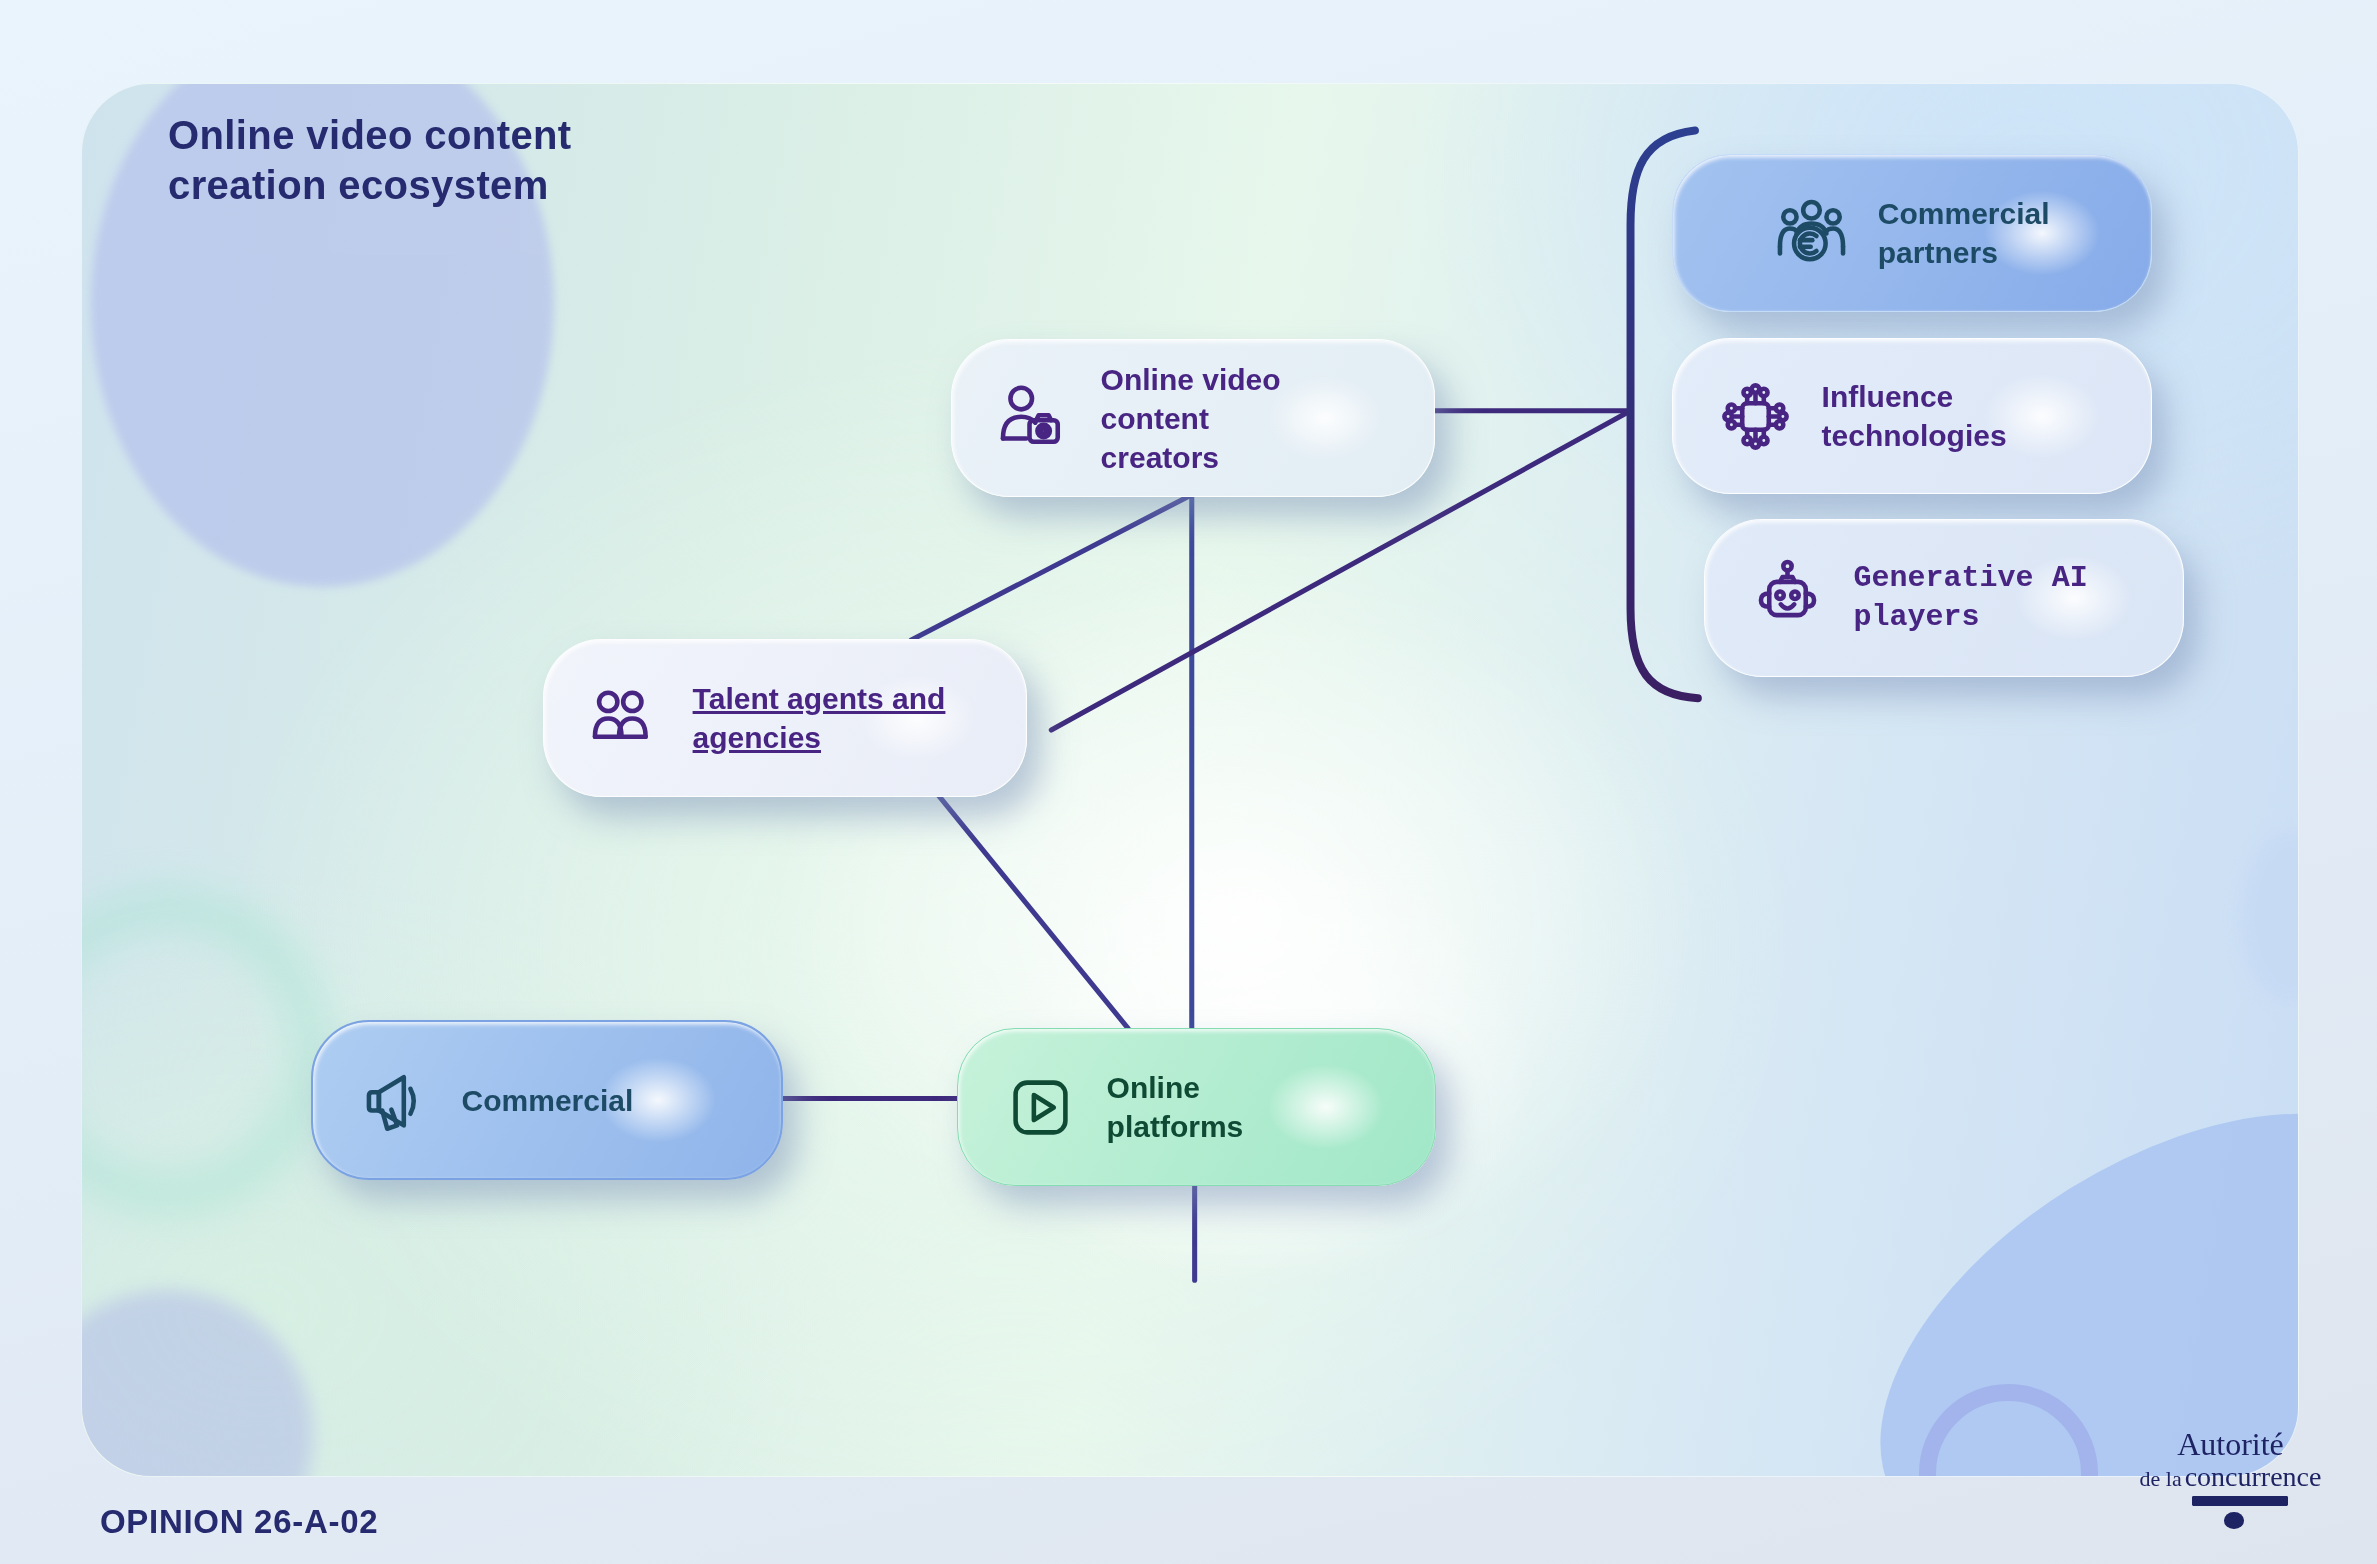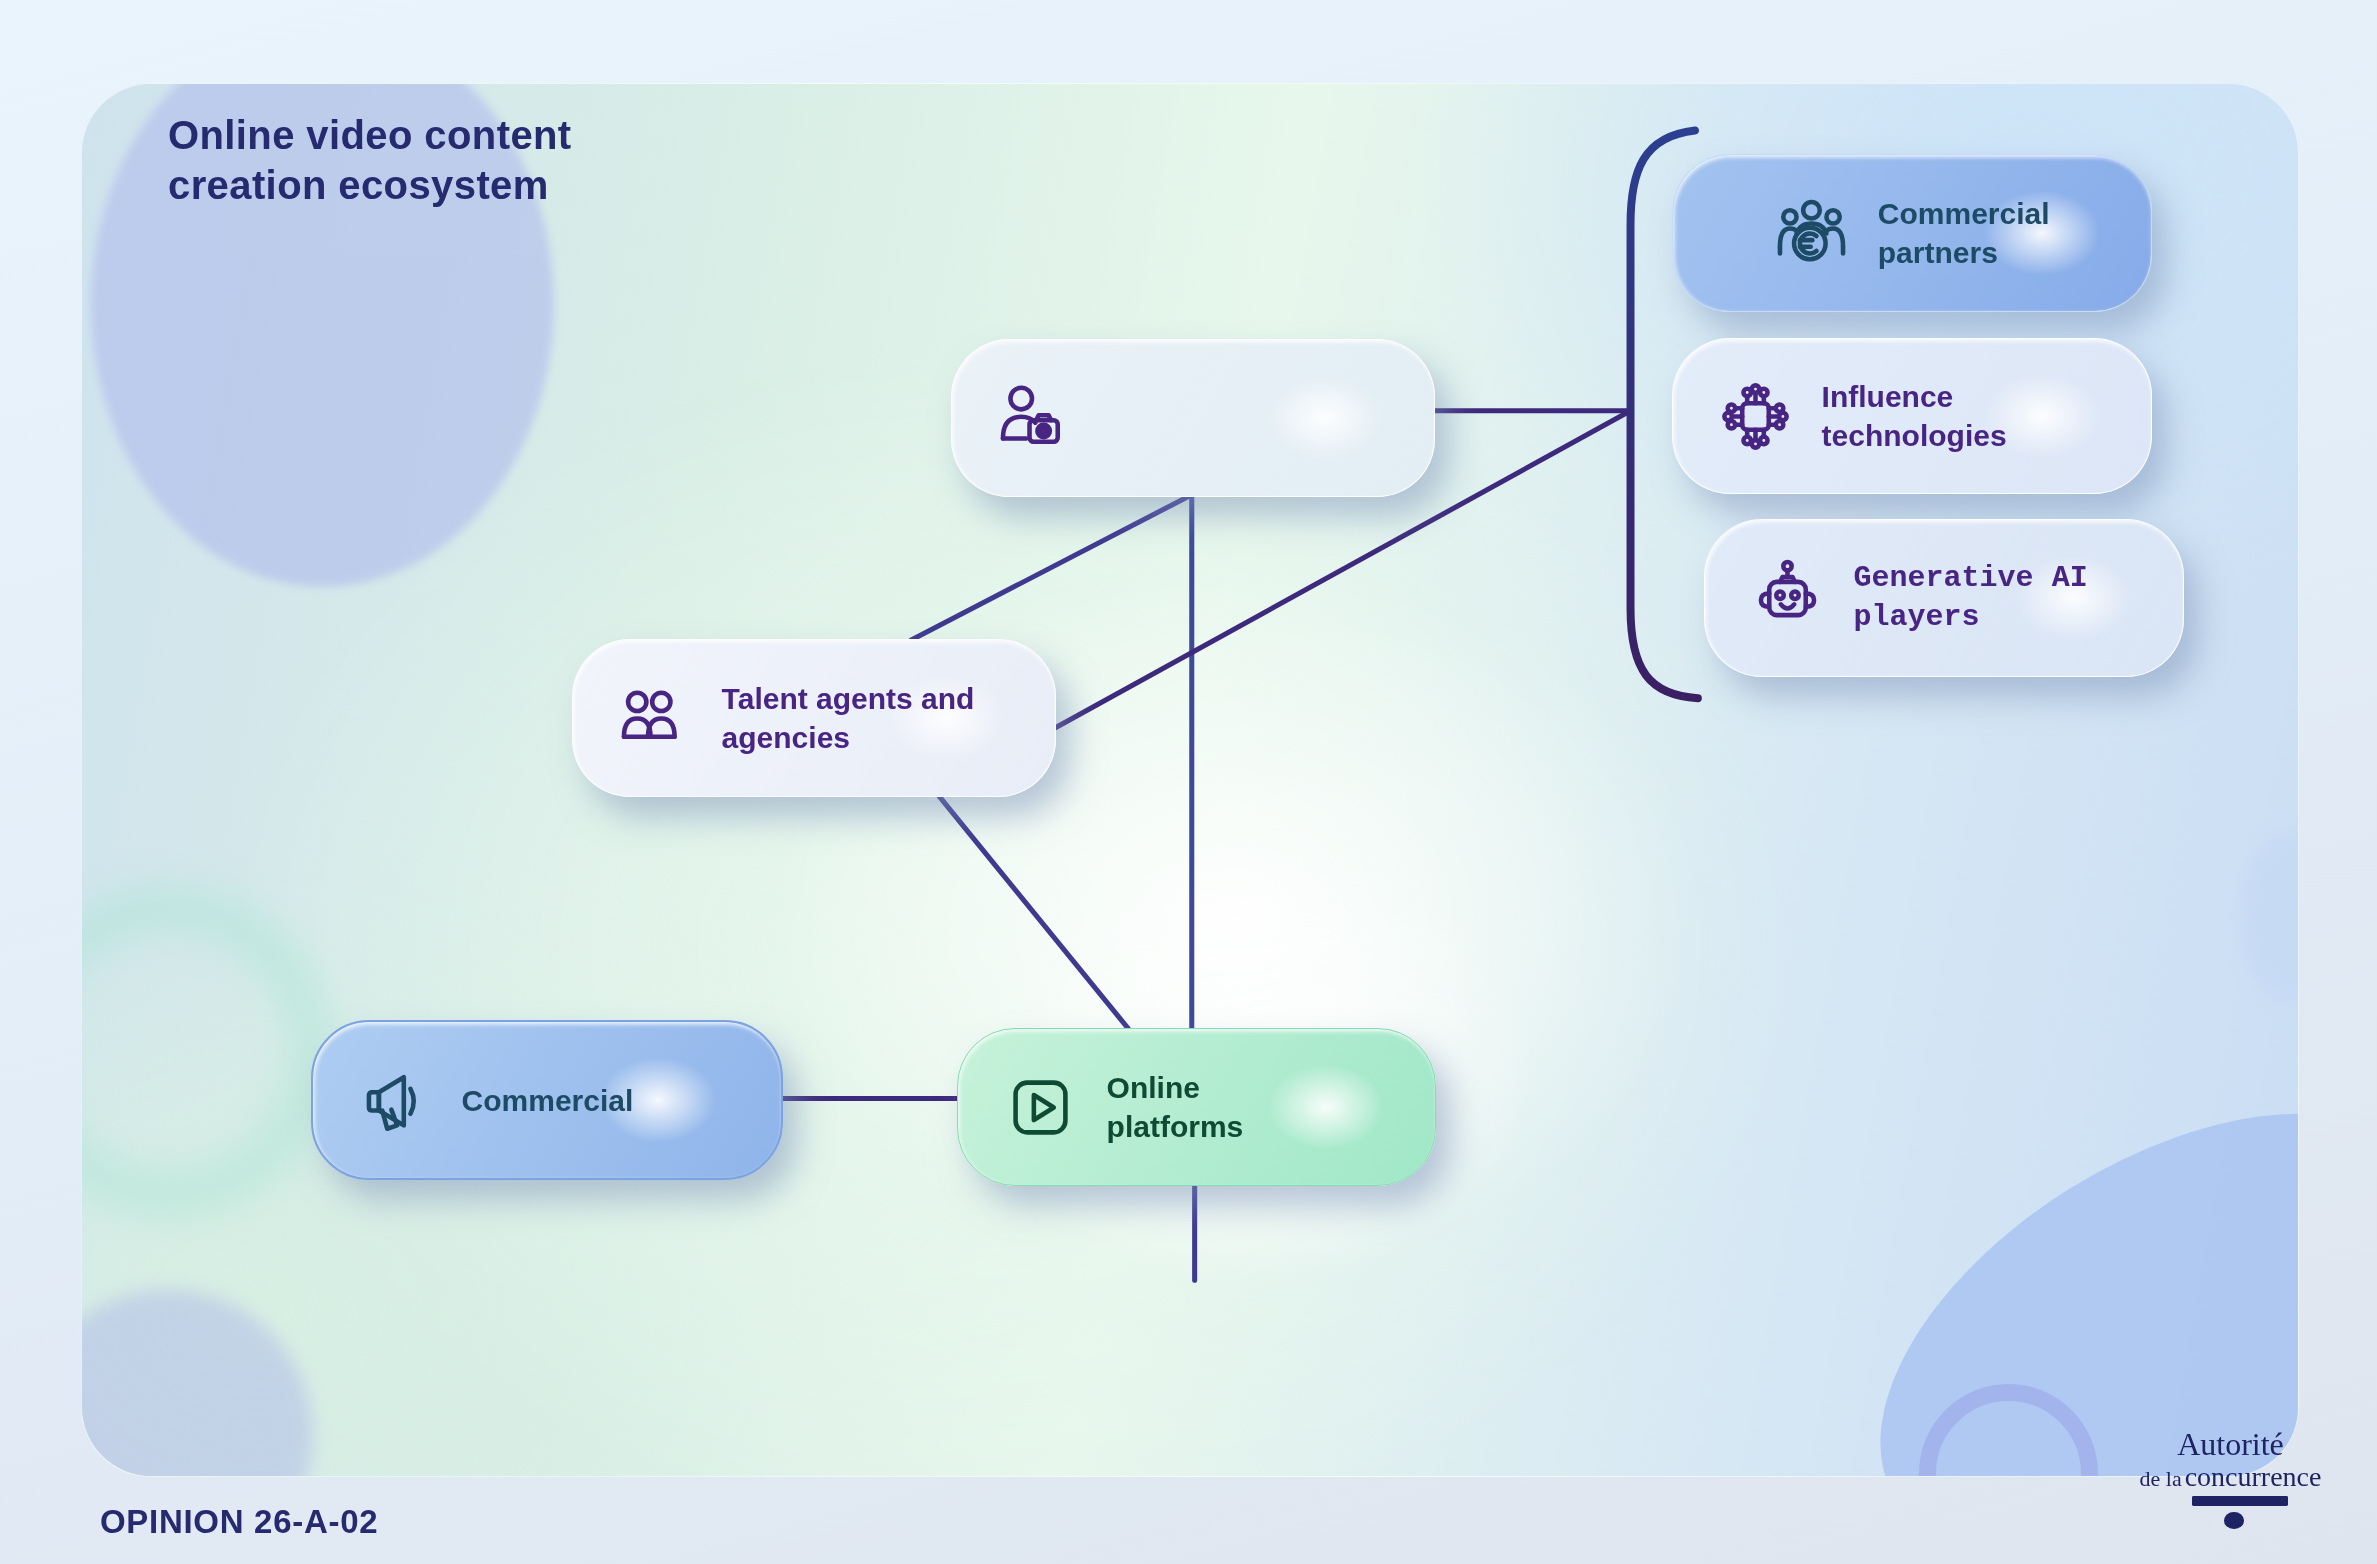--- a/index.html
+++ b/index.html
@@ -49,22 +49,22 @@
   .node::after{content:"";position:absolute;right:51px;top:50%;transform:translateY(-50%);
         width:116px;height:85px;border-radius:50%;
         background:radial-gradient(closest-side,rgba(255,255,255,.9),rgba(255,255,255,0));}
   .nicon{flex:0 0 auto;margin-left:41px;margin-right:24.6px;width:83px;height:83px;
          position:relative;z-index:2;}
   .nicon svg{width:100%;height:100%;}
   .nlabel{position:relative;z-index:2;font-size:30px;line-height:1.3;font-weight:600;}
   .node-creators{left:951px;top:339px;width:482px;height:156px;background:
       linear-gradient(120deg,#eaf2f8,#e2edf4);color:var(--purple-ink);}
   .node-creators .nlabel{max-width:232px;}
-  .node-talent{left:572px;top:639px;width:482px;height:156px;background:
-      linear-gradient(120deg,#f1f4fb,#e9edf7);color:var(--purple-ink);}
+  .node-talent{left:543px;top:639px;width:482px;height:156px;background:
+      linear-gradient(120deg,#f1f4fb,#e9edf7);color:var(--purple-ink);text-decoration:underline;}
   .node-talent .nlabel{max-width:253px;}
   .node-advertisers{left:311px;top:1020px;width:468px;height:156px;background:
       linear-gradient(120deg,var(--adv-fill-1),var(--adv-fill-2));
       border:2.2px solid #7ba2e2;color:var(--blue-ink);}
   .node-advertisers::after{right:65px;}
   .node-platforms{left:957px;top:1028px;width:477px;height:156px;background:
       linear-gradient(120deg,var(--plat-fill-1),var(--plat-fill-2));
       border:1.4px solid #86dcb2;color:var(--green-ink);}
   .node-platforms .nlabel{max-width:181px;}
   .node-audiences{left:957px;top:1280px;width:477px;height:156px;background:
@@ -142,20 +142,21 @@
         <circle cx="34" cy="26" r="13"></circle>
         <path d="M12 74 Q12 48 34 48 Q45 48 51 55"></path>
         <path d="M12 74 H40"></path>
         <path d="M52 52 L55 46 H67 L70 52"></path>
         <rect x="44" y="52" width="34" height="26" rx="5"></rect>
         <circle cx="61" cy="65" r="7.5"></circle>
         <circle cx="61" cy="65" r="3"></circle>
       </g>
         </svg>
     </span>
+    <span class="nlabel">Online video content creators</span>
   </div>
 
   <div class="node node-talent">
     <span class="nicon">
       <svg viewBox="0 0 100 100">
           <g class="icon-stroke">
         <circle cx="28" cy="30" r="11"></circle>
         <path d="M12 72 Q12 50 28 50 Q44 50 44 72"></path>
         <circle cx="57" cy="30" r="11"></circle>
         <path d="M41 72 Q41 50 57 50 Q73 50 73 72"></path>

